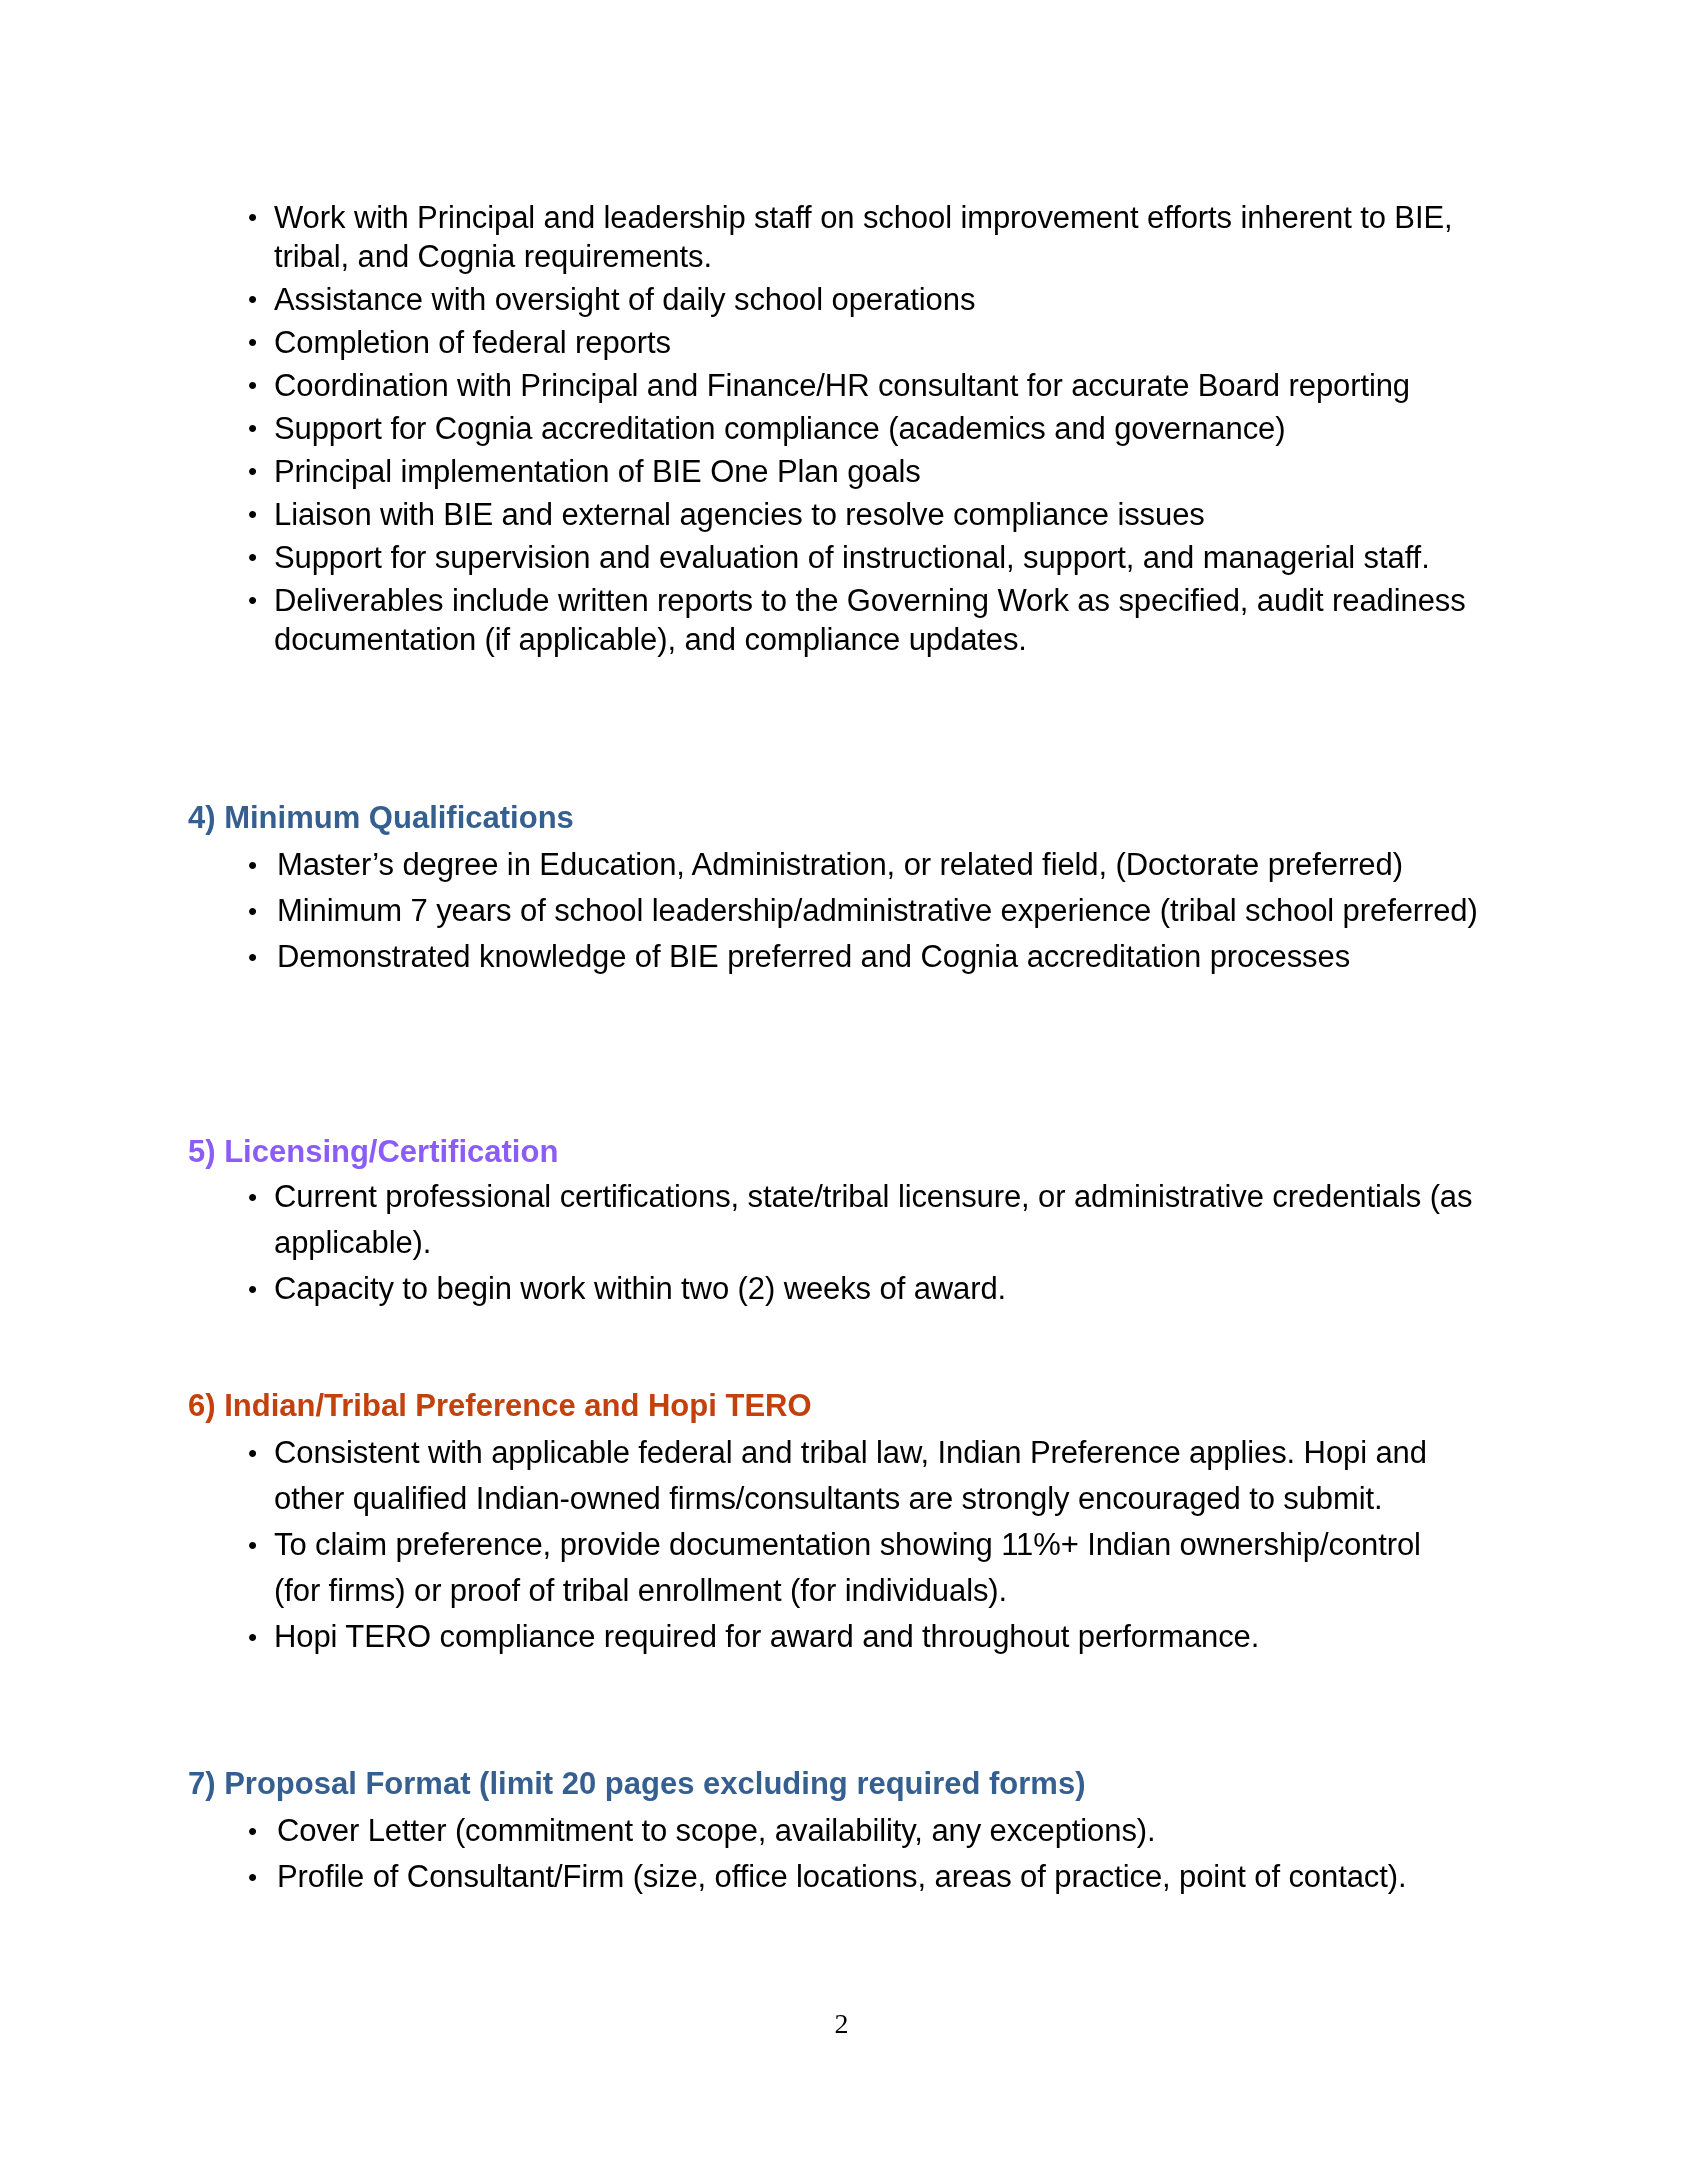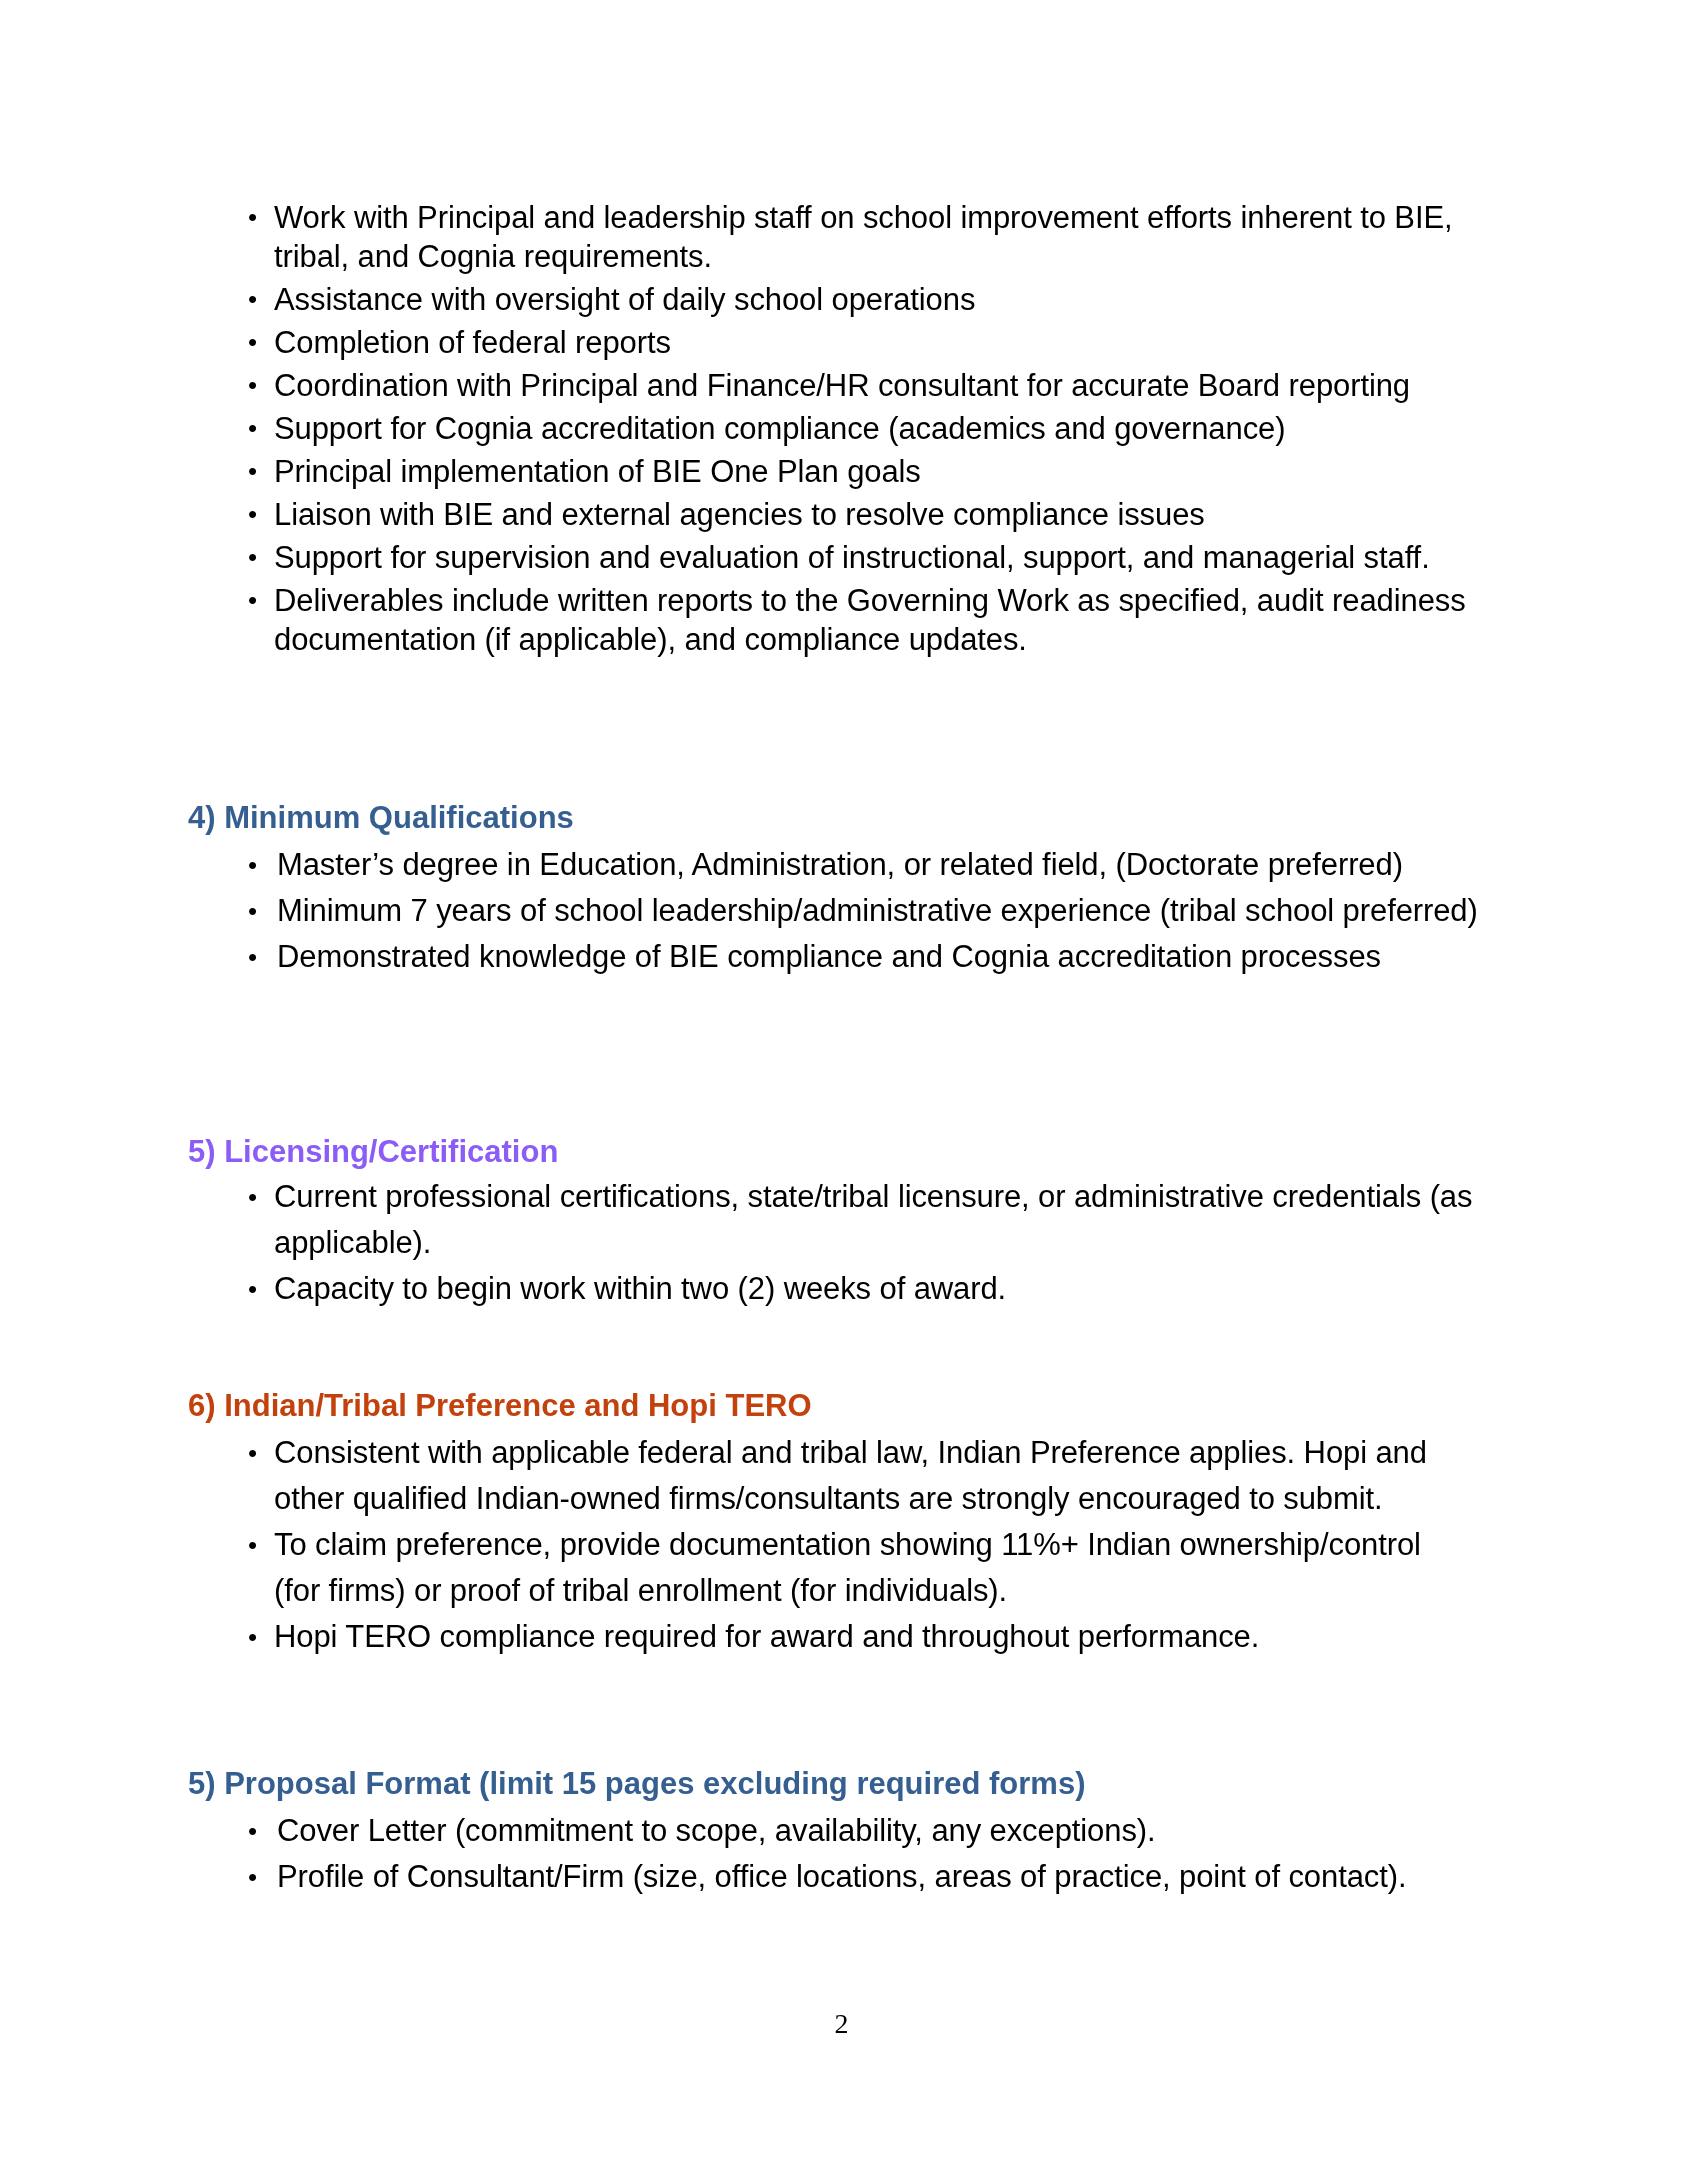--- a/index.html
+++ b/index.html
@@ -36,42 +36,42 @@
       <li><span class="bullet">•</span><span>Support for supervision and evaluation of instructional, support, and managerial staff.</span></li>
       <li><span class="bullet">•</span><span>Deliverables include written reports to the Governing Work as specified, audit readiness documentation (if applicable), and compliance updates.</span></li>
     </ul>
   </div>
 
   <div class="heading" style="top: 798px; color: rgb(54, 95, 145);">4) Minimum Qualifications</div>
   <div class="block" style="top:842px;">
     <ul class="list-b">
       <li><span class="bullet">•</span><span>Master’s degree in Education, Administration, or related field, (Doctorate preferred)</span></li>
       <li><span class="bullet">•</span><span>Minimum 7 years of school leadership/administrative experience (tribal school preferred)</span></li>
-      <li style="width:1247px;"><span class="bullet">•</span><span>Demonstrated knowledge of BIE compliance and Cognia accreditation processes</span></li>
+      <li style="width:1247px;"><span class="bullet">•</span><span>Demonstrated knowledge of BIE preferred and Cognia accreditation processes</span></li>
     </ul>
   </div>
 
   <div class="heading" style="top: 1132px; color: #8b5cf6;">5) Licensing/Certification</div>
   <div class="block" style="top:1174px;">
     <ul class="list-b">
       <li style="padding-left:274px;"><span class="bullet">•</span><span>Current professional certifications, state/tribal licensure, or administrative credentials (as applicable).</span></li>
       <li style="padding-left:274px;"><span class="bullet">•</span><span>Capacity to begin work within two (2) weeks of award.</span></li>
     </ul>
   </div>
 
   <div class="heading" style="top: 1386px; color: #c2410c; text-align: center;">6) Indian/Tribal Preference and Hopi TERO</div>
   <div class="block" style="top:1430px;">
     <ul class="list-b">
       <li style="padding-left:274px; width:1188px;"><span class="bullet">•</span><span>Consistent with applicable federal and tribal law, Indian Preference applies. Hopi and other qualified Indian-owned firms/consultants are strongly encouraged to submit.</span></li>
       <li style="padding-left:274px; width:1168px;"><span class="bullet">•</span><span>To claim preference, provide documentation showing 11%+ Indian ownership/control (for firms) or proof of tribal enrollment (for individuals).</span></li>
       <li style="padding-left:274px;"><span class="bullet">•</span><span>Hopi TERO compliance required for award and throughout performance.</span></li>
     </ul>
   </div>
 
-  <div class="heading" style="top: 1764px; color: rgb(54, 95, 145);">5) Proposal Format (limit 15 pages excluding required forms)</div>
+  <div class="heading" style="top: 1764px; color: rgb(54, 95, 145);">7) Proposal Format (limit 20 pages excluding required forms)</div>
   <div class="block" style="top:1808px;">
     <ul class="list-b">
       <li><span class="bullet">•</span><span>Cover Letter (commitment to scope, availability, any exceptions).</span></li>
       <li><span class="bullet">•</span><span>Profile of Consultant/Firm (size, office locations, areas of practice, point of contact).</span></li>
     </ul>
   </div>
 
   <div class="page-number">2</div>
 
 </div>

